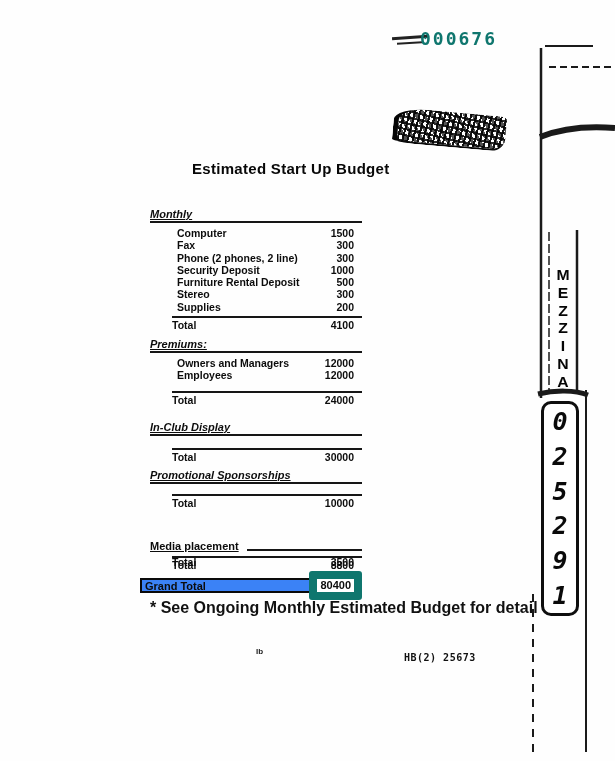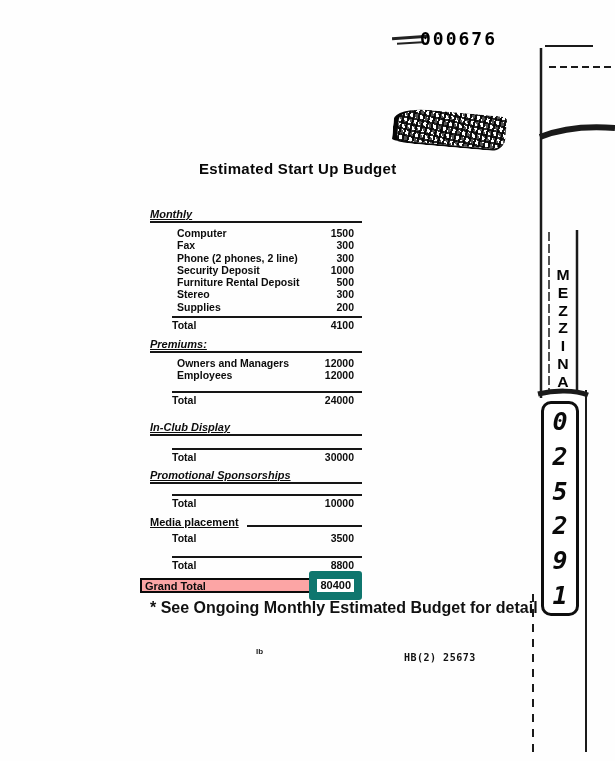--- a/index.html
+++ b/index.html
@@ -4,51 +4,51 @@
 <style>
   html,body{margin:0;padding:0;background:#e8e8e8;}
   .page{
     position:relative;width:615px;height:761px;background:#fefefe;
     font-family:"Liberation Sans",sans-serif;color:#0c0c0c;overflow:hidden;
   }
   
   .doc-number{
     position:absolute;left:420px;top:28px;
     font-family:"DejaVu Sans Mono",monospace;font-weight:bold;
-    font-size:18px;letter-spacing:2px;color:#000000;
+    font-size:18px;letter-spacing:2px;color:#0f766e;
   }
   .pen-mark{position:absolute;background:#222;}
   .pen-mark.m1{left:392px;top:36px;width:36px;height:2.5px;transform:rotate(-4deg);}
   .pen-mark.m2{left:397px;top:42px;width:25px;height:2px;transform:rotate(-3deg);}
   .ink-stamp{
     position:absolute;left:393px;top:112px;width:108px;height:33px;
     transform:rotate(5deg);
     background:
       repeating-linear-gradient(100deg, rgba(5,5,5,.95) 0 2px, rgba(0,0,0,0) 2px 5px),
       repeating-linear-gradient(8deg,  rgba(5,5,5,.85) 0 2px, rgba(0,0,0,0) 2px 6px),
       repeating-linear-gradient(55deg, rgba(10,10,10,.7) 0 3px, rgba(0,0,0,0) 3px 7px);
     border-left:5px solid #050505;border-bottom:2px solid #0a0a0a;
     border-radius:30% 6% 12% 25% / 35% 12% 40% 10%;
   }
   
   .doc-title{
-    position:absolute;left:199px;top:160px;
+    position:absolute;left:192px;top:160px;
     font-size:15px;font-weight:bold;letter-spacing:.3px;color:#080808;
   }
   .budget-section{
     position:absolute;left:150px;width:212px;
     font-size:10.5px;font-weight:bold;color:#0c0c0c;
   }
   .sec-0{top:208px}.sec-1{top:338px}.sec-2{top:421px}
   .sec-3{top:469px}.sec-4{top:516px}.sec-5{top:553px}
   .sec-heading{
     font-size:11px;line-height:13px;font-weight:bold;font-style:italic;
     text-decoration:underline;white-space:nowrap;
   }
-  .sec-4 .sec-heading,.sec-5 .sec-heading{font-style:normal;}
+  .sec-4 .sec-heading,.sec-5 .sec-heading{font-style:normal;margin-top:24px;}
   .sec-rule{border-top:2px solid #161616;margin-bottom:4px;}
   .head-row{display:flex;align-items:flex-end;}
   .head-fill{flex:1;border-bottom:2px solid #161616;margin:0 0 2px 8px;}
   .item-row{
     display:flex;justify-content:space-between;
     padding-left:27px;padding-right:8px;line-height:12.3px;
   }
   .total-row{
     display:flex;justify-content:space-between;
     margin-left:22px;padding-right:8px;padding-top:1px;
@@ -57,21 +57,21 @@
   .sec-0 .total-row{margin-top:3px}
   .sec-1 .total-row{margin-top:9px}
   .sec-2 .total-row{margin-top:12px}
   .sec-3 .total-row{margin-top:10px}
   .sec-4 .total-row{margin-top:2px;border-top:none;}
   .sec-5 .total-row{margin-top:3px}
   .grand-total{
     position:absolute;left:140px;top:578px;width:222px;height:15px;
     box-sizing:border-box;border:2px solid #0a0a0a;
     display:flex;justify-content:space-between;align-items:center;
-    font-size:11px;font-weight:bold;padding:0 2px 0 3px;background:#fca5a5;
+    font-size:11px;font-weight:bold;padding:0 2px 0 3px;background:#3b82f6;
   }
   .gt-value{
     border:8px solid #0f766e;border-radius:3px;padding:0 3px;
     margin:-4px -4px -4px 4px;line-height:13px;background:#fff;
   }
   .footnote{
     position:absolute;left:150px;top:599px;
     font-size:16px;font-weight:bold;color:#111;
   }
   .page-mark{

